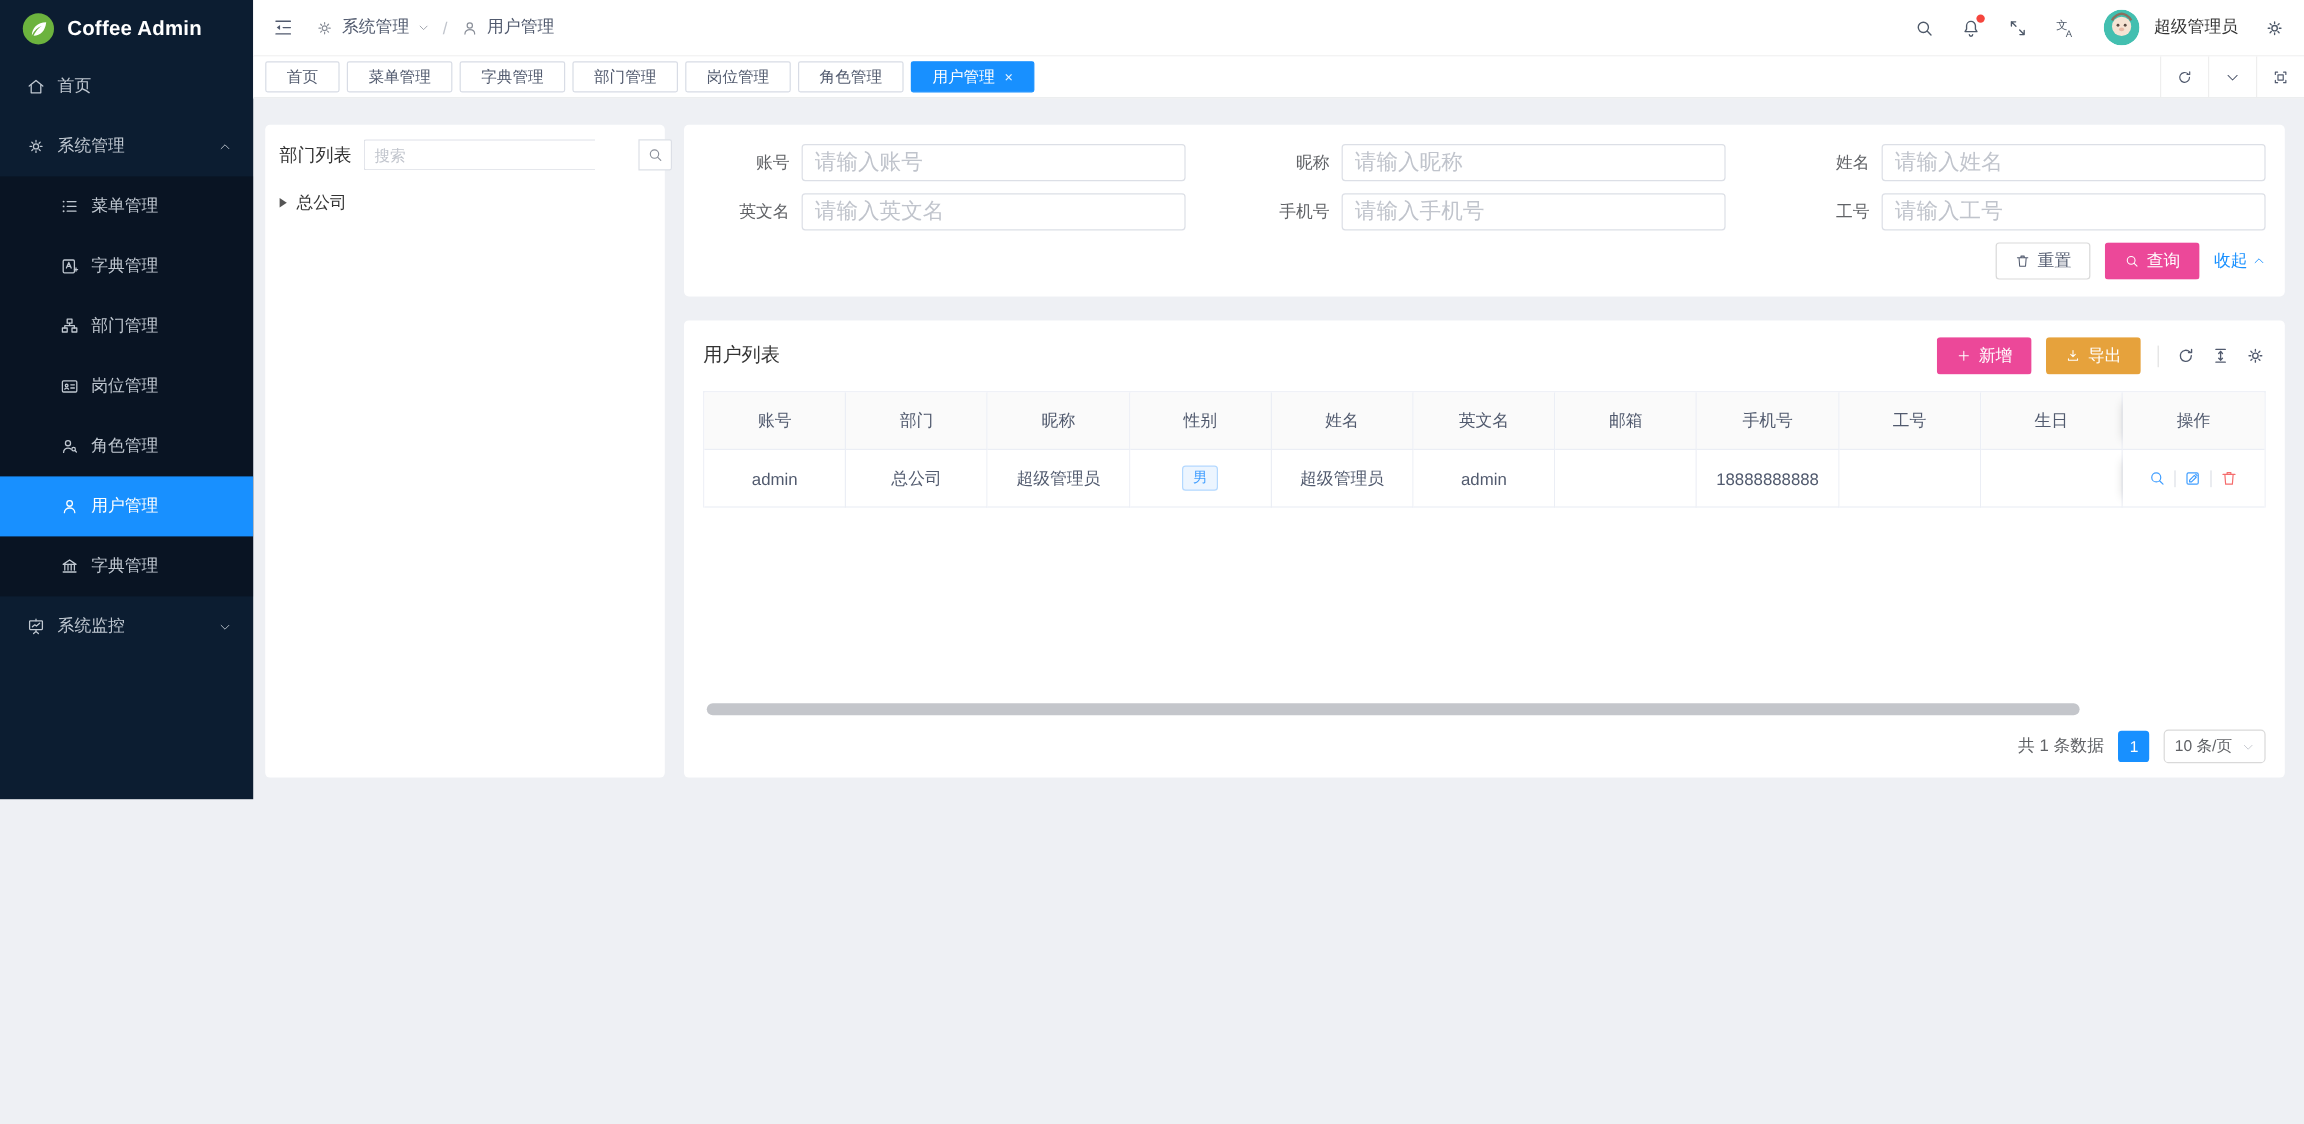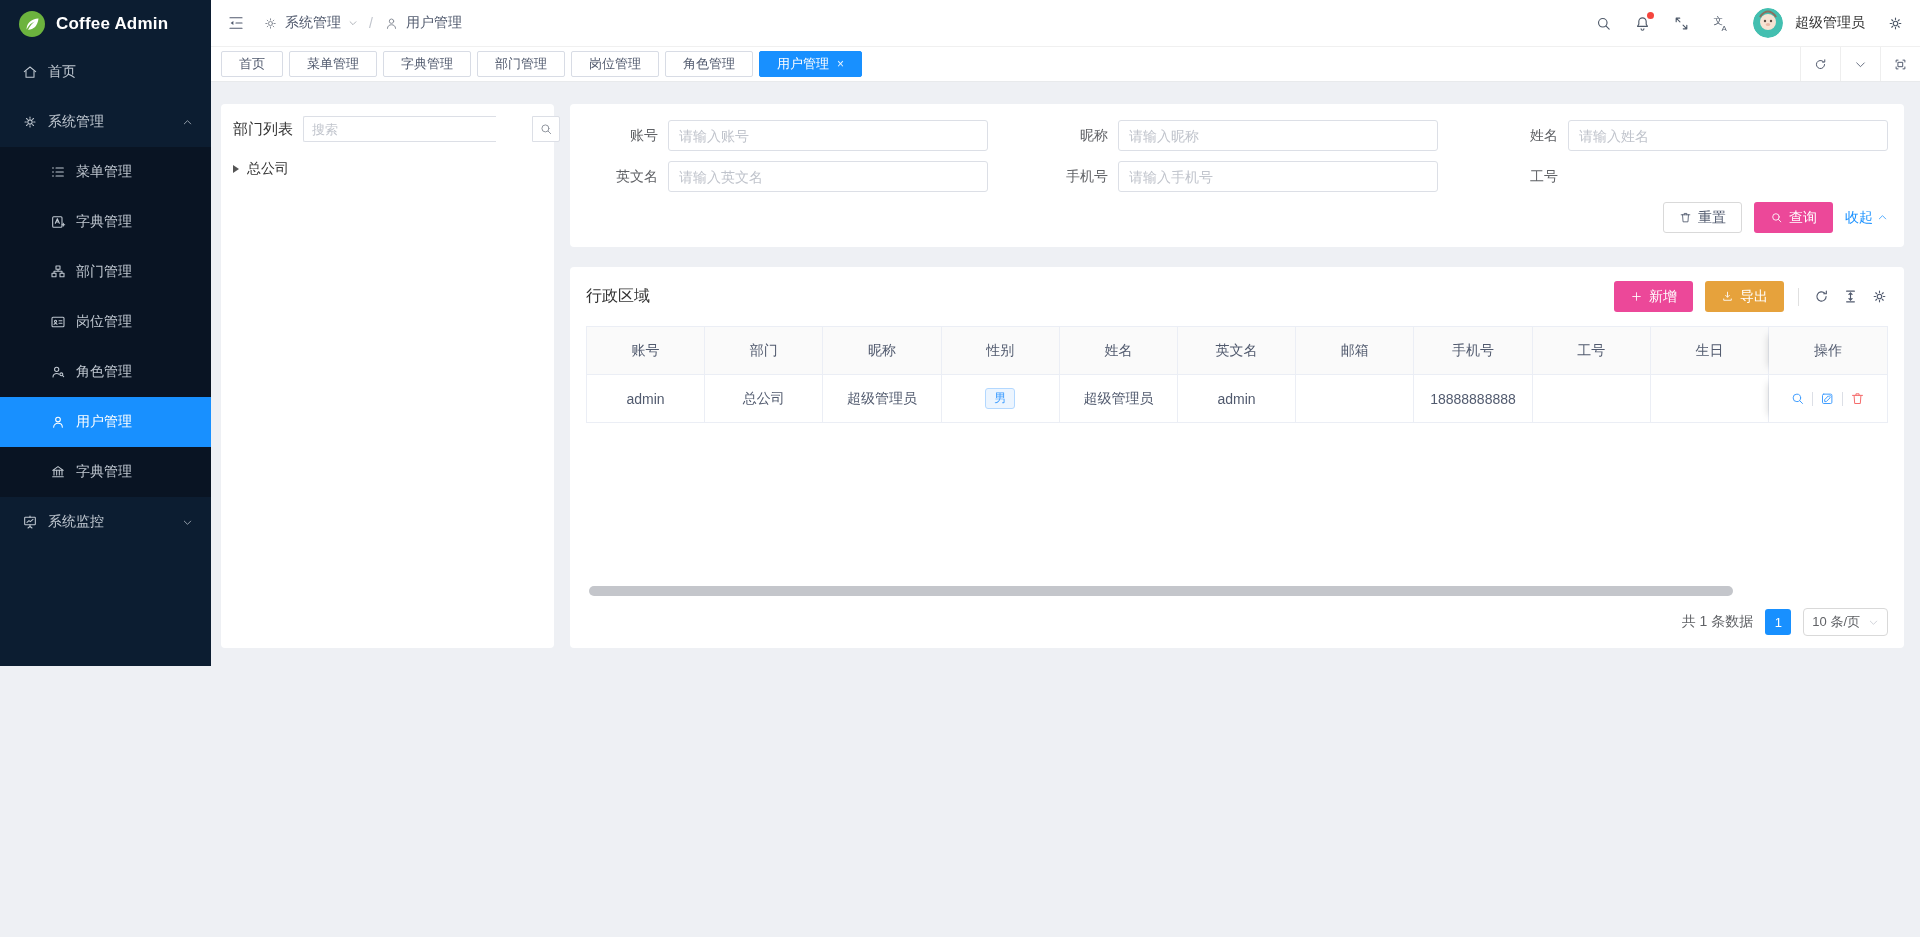--- a/index.html
+++ b/index.html
@@ -57,21 +57,21 @@
   .caret { width:0; height:0; border-top:4px solid transparent; border-bottom:4px solid transparent; border-left:6px solid #555; }
 
   
   .right-col { flex:1; display:flex; flex-direction:column; gap:20px; min-width:0; }
 
   
   .filter-card { padding:16px 16px 10px; }
   .filter-grid { display:grid; grid-template-columns:1fr 1fr 1fr; column-gap:48px; row-gap:10px; }
   .field { display:flex; align-items:center; }
   .field label { width:72px; text-align:right; margin-right:10px; font-size:14px; color:#606266; flex-shrink:0; }
-  .field input { flex:1; min-width:0; height:31px; border:1px solid #dcdfe6; border-radius:3px; padding:0 10px; font-size:14px; color:#ef4444; outline:none; font-family:"Liberation Sans", sans-serif; }
+  .field input { flex:1; min-width:0; height:31px; border:1px solid #dcdfe6; border-radius:3px; padding:0 10px; font-size:18px; color:#ef4444; outline:none; font-family:"Liberation Sans", sans-serif; }
   .field input::placeholder { color:#c0c4cc; }
   .filter-actions { display:flex; justify-content:flex-end; align-items:center; gap:12px; margin-top:10px; padding-bottom:4px; }
   .btn { height:31px; display:inline-flex; align-items:center; gap:6px; padding:0 15px; border-radius:3px; font-size:14px; cursor:pointer; border:1px solid transparent; font-family:"Liberation Sans", sans-serif; }
   .btn-plain { background:#fff; border-color:#d9d9d9; color:#515a6e; }
   .btn-primary { background:#ec4899; color:#fff; }
   .btn-warning { background:#e6a23c; color:#fff; }
   .link-collapse { color:#1890ff; font-size:14px; display:inline-flex; align-items:center; gap:4px; cursor:pointer; }
 
   
   .table-card { flex:1; min-height:0; padding:14px 16px 12px; display:flex; flex-direction:column; }
@@ -365,20 +365,21 @@
             <div class="field">
               <label>英文名</label>
               <input type="text" placeholder="请输入英文名" style="">
             </div>
             <div class="field">
               <label>手机号</label>
               <input type="text" placeholder="请输入手机号" style="">
             </div>
             <div class="field">
               <label>工号</label>
+              <input type="text" placeholder="请输入工号" style="">
             </div>
           </div>
           <div class="filter-actions">
             <button class="btn btn-plain">
               <svg class="ic" width="13" height="13" viewBox="0 0 24 24">
                   <path d="M4 7h16M9.5 7V4.5h5V7M6.5 7l1 13h9l1-13"></path>
                 </svg>
               <span>重置</span>
             </button>
             <button class="btn btn-primary">
@@ -392,21 +393,21 @@
               <span>收起</span>
               <svg class="ic" width="11" height="11" viewBox="0 0 24 24">
                   <path d="M5 15l7-7 7 7"></path>
                 </svg>
             </span>
           </div>
         </section>
 
         <section class="card table-card">
           <div class="table-head">
-            <span class="table-title">行政区域</span>
+            <span class="table-title">用户列表</span>
             <div class="table-tools">
               <button class="btn btn-primary">
                 <svg class="ic" width="13" height="13" viewBox="0 0 24 24">
                     <path d="M12 5v14M5 12h14"></path>
                   </svg>
                 <span>新增</span>
               </button>
               <button class="btn btn-warning">
                 <svg class="ic" width="13" height="13" viewBox="0 0 24 24">
                     <path d="M12 4v9M8.5 9.8 12 13.3l3.5-3.5M5 16.5V19h14v-2.5"></path>

